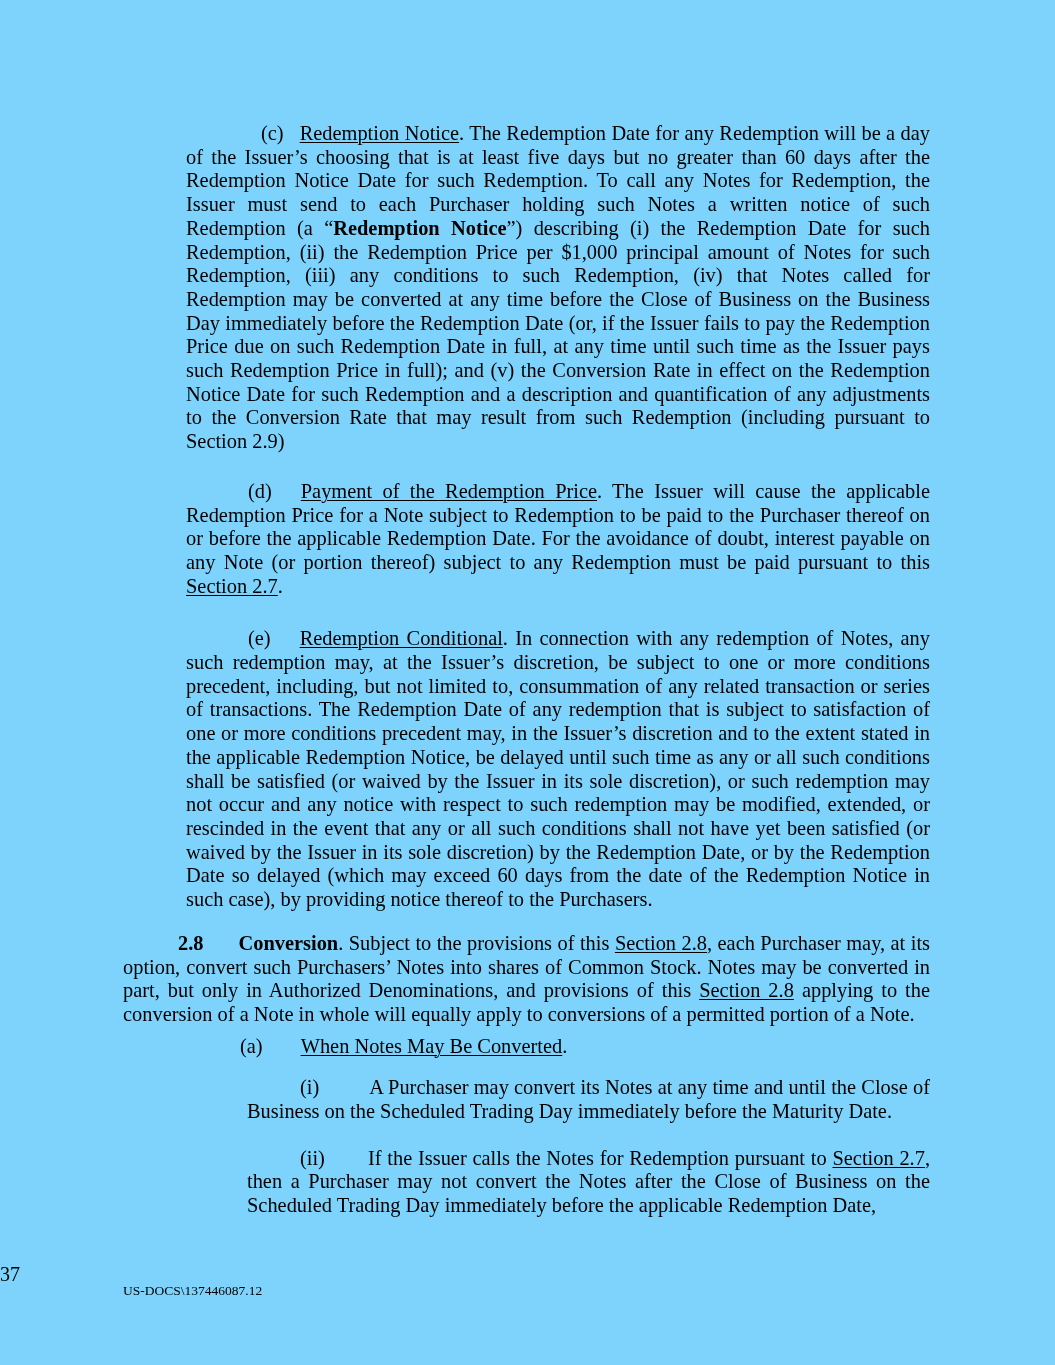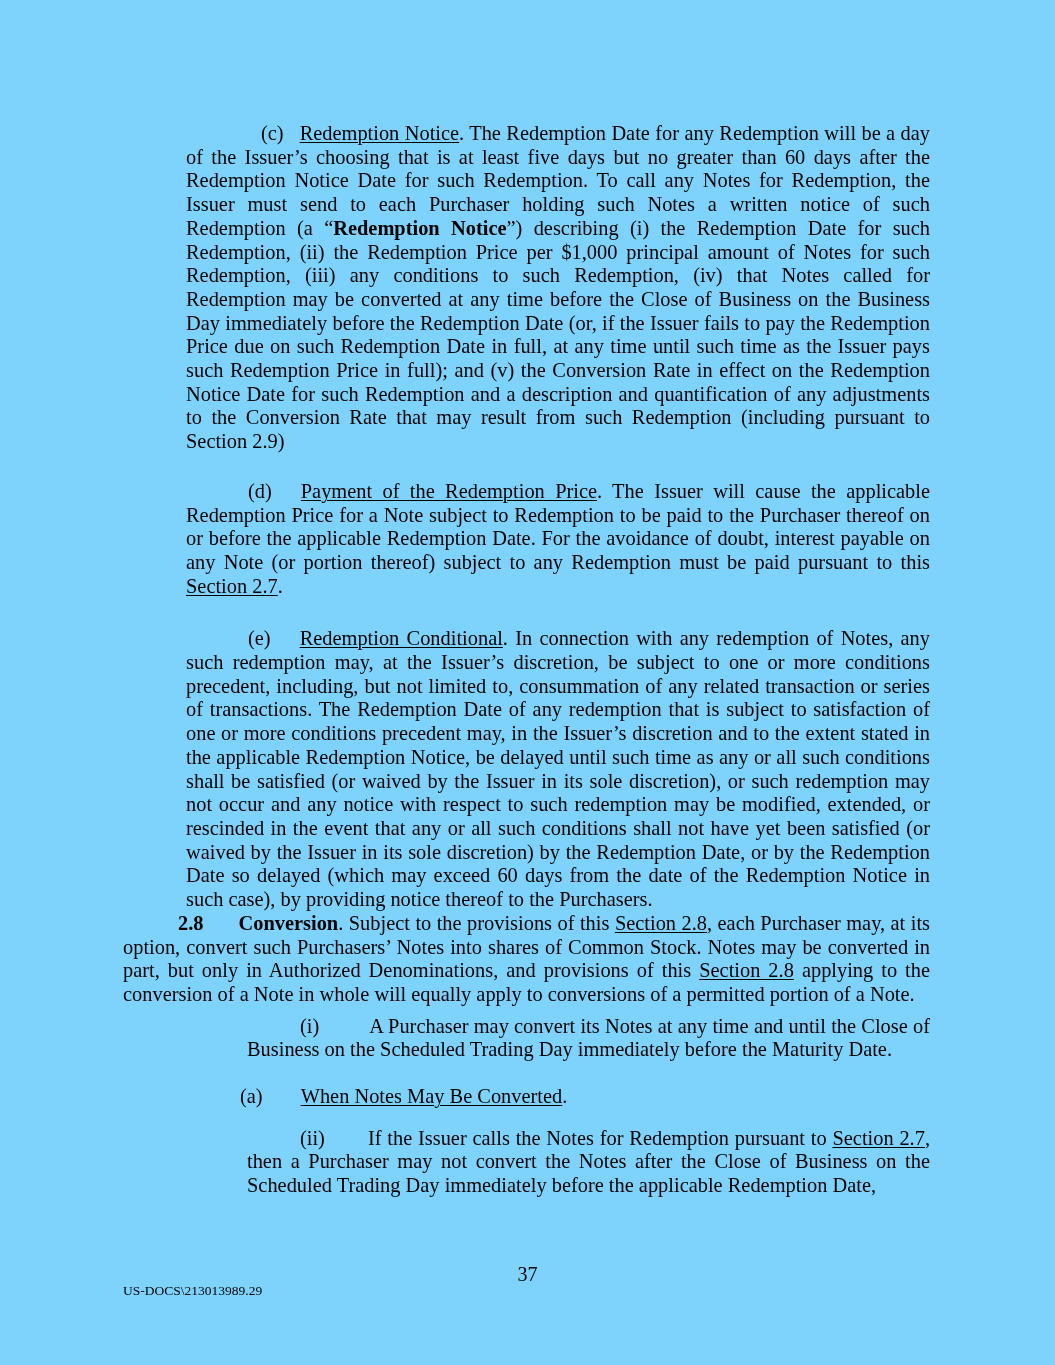--- a/index.html
+++ b/index.html
@@ -24,21 +24,21 @@
   }
   .para {
     font-size: 20.4px;
     line-height: 23.7px;
     text-align: justify;
     margin: 0;
   }
   
   .p-c   { margin-left: 63px;  text-indent: 75px; margin-bottom: 26px; }
   .p-d   { margin-left: 63px;  text-indent: 62px; margin-bottom: 29px; }
-  .p-e   { margin-left: 63px;  text-indent: 62px; }
+  .p-e   { margin-left: 63px;  text-indent: 62px; margin-bottom: 20px; }
   .p-s28 { margin-left: 0;     text-indent: 55px; margin-bottom: 8px; }
   .p-a   { margin-left: 117px; text-indent: 0;    margin-bottom: 18px; }
   .p-i   { margin-left: 124px; text-indent: 53px; margin-bottom: 23px; }
   .p-ii  { margin-left: 124px; text-indent: 53px; margin-bottom: 2px; }
   
   .tab { display: inline-block; }
   .p-c .tab   { width: 16px; }
   .p-d .tab   { width: 29px; }
   .p-e .tab   { width: 29px; }
   .p-s28 .tab { width: 35px; }
@@ -47,42 +47,42 @@
   .p-ii .tab  { width: 43px; }
   
   .b { font-weight: bold; }
   .u { text-decoration: underline; text-underline-offset: 2px; text-decoration-thickness: 1.4px; }
   
   .page-number {
     position: absolute;
     top: 1263px;
     left: 0;
     width: 100%;
-    text-align: center;
+    text-align: left;
     font-size: 20px;
     line-height: 23px;
   }
   .doc-id {
     position: absolute;
     top: 1283px;
     left: 123px;
     font-size: 13.5px;
     line-height: 15px;
   }
 </style>
 </head>
 <body>
 
 <div class="page">
   <div class="content">
     <p class="para p-c"><span class="">(c)</span><span class="tab"></span><span class="u">Redemption Notice</span><span class="">. The Redemption Date for any Redemption will be a day of the Issuer’s choosing that is at least five days but no greater than 60 days after the Redemption Notice Date for such Redemption. To call any Notes for Redemption, the Issuer must send to each Purchaser holding such Notes a written notice of such Redemption (a “</span><span class="b">Redemption Notice</span><span class="">”) describing (i) the Redemption Date for such Redemption, (ii) the Redemption Price per $1,000 principal amount of Notes for such Redemption, (iii) any conditions to such Redemption, (iv) that Notes called for Redemption may be converted at any time before the Close of Business on the Business Day immediately before the Redemption Date (or, if the Issuer fails to pay the Redemption Price due on such Redemption Date in full, at any time until such time as the Issuer pays such Redemption Price in full); and (v) the Conversion Rate in effect on the Redemption Notice Date for such Redemption and a description and quantification of any adjustments to the Conversion Rate that may result from such Redemption (including pursuant to Section 2.9)</span></p>
     <p class="para p-d"><span class="">(d)</span><span class="tab"></span><span class="u">Payment of the Redemption Price</span><span class="">. The Issuer will cause the applicable Redemption Price for a Note subject to Redemption to be paid to the Purchaser thereof on or before the applicable Redemption Date. For the avoidance of doubt, interest payable on any Note (or portion thereof) subject to any Redemption must be paid pursuant to this </span><span class="u">Section 2.7</span><span class="">.</span></p>
     <p class="para p-e"><span class="">(e)</span><span class="tab"></span><span class="u">Redemption Conditional</span><span class="">. In connection with any redemption of Notes, any such redemption may, at the Issuer’s discretion, be subject to one or more conditions precedent, including, but not limited to, consummation of any related transaction or series of transactions. The Redemption Date of any redemption that is subject to satisfaction of one or more conditions precedent may, in the Issuer’s discretion and to the extent stated in the applicable Redemption Notice, be delayed until such time as any or all such conditions shall be satisfied (or waived by the Issuer in its sole discretion), or such redemption may not occur and any notice with respect to such redemption may be modified, extended, or rescinded in the event that any or all such conditions shall not have yet been satisfied (or waived by the Issuer in its sole discretion) by the Redemption Date, or by the Redemption Date so delayed (which may exceed 60 days from the date of the Redemption Notice in such case), by providing notice thereof to the Purchasers.</span></p>
     <p class="para p-s28"><span class="b">2.8</span><span class="tab"></span><span class="b">Conversion</span><span class="">. Subject to the provisions of this </span><span class="u">Section 2.8</span><span class="">, each Purchaser may, at its option, convert such Purchasers’ Notes into shares of Common Stock. Notes may be converted in part, but only in Authorized Denominations, and provisions of this </span><span class="u">Section 2.8</span><span class=""> applying to the conversion of a Note in whole will equally apply to conversions of a permitted portion of a Note.</span></p>
+    <p class="para p-a"><span class="">(a)</span><span class="tab"></span><span class="u">When Notes May Be Converted</span><span class="">.</span></p>
     <p class="para p-i"><span class="">(i)</span><span class="tab"></span><span class="">A Purchaser may convert its Notes at any time and until the Close of Business on the Scheduled Trading Day immediately before the Maturity Date.</span></p>
-    <p class="para p-a"><span class="">(a)</span><span class="tab"></span><span class="u">When Notes May Be Converted</span><span class="">.</span></p>
     <p class="para p-ii"><span class="">(ii)</span><span class="tab"></span><span class="">If the Issuer calls the Notes for Redemption pursuant to </span><span class="u">Section 2.7</span><span class="">, then a Purchaser may not convert the Notes after the Close of Business on the Scheduled Trading Day immediately before the applicable Redemption Date,</span></p>
   </div>
 
   <div class="page-number">37</div>
 
-  <div class="doc-id">US-DOCS\213013989.29</div>
+  <div class="doc-id">US-DOCS\137446087.12</div>
 </div>
 
 </body></html>

